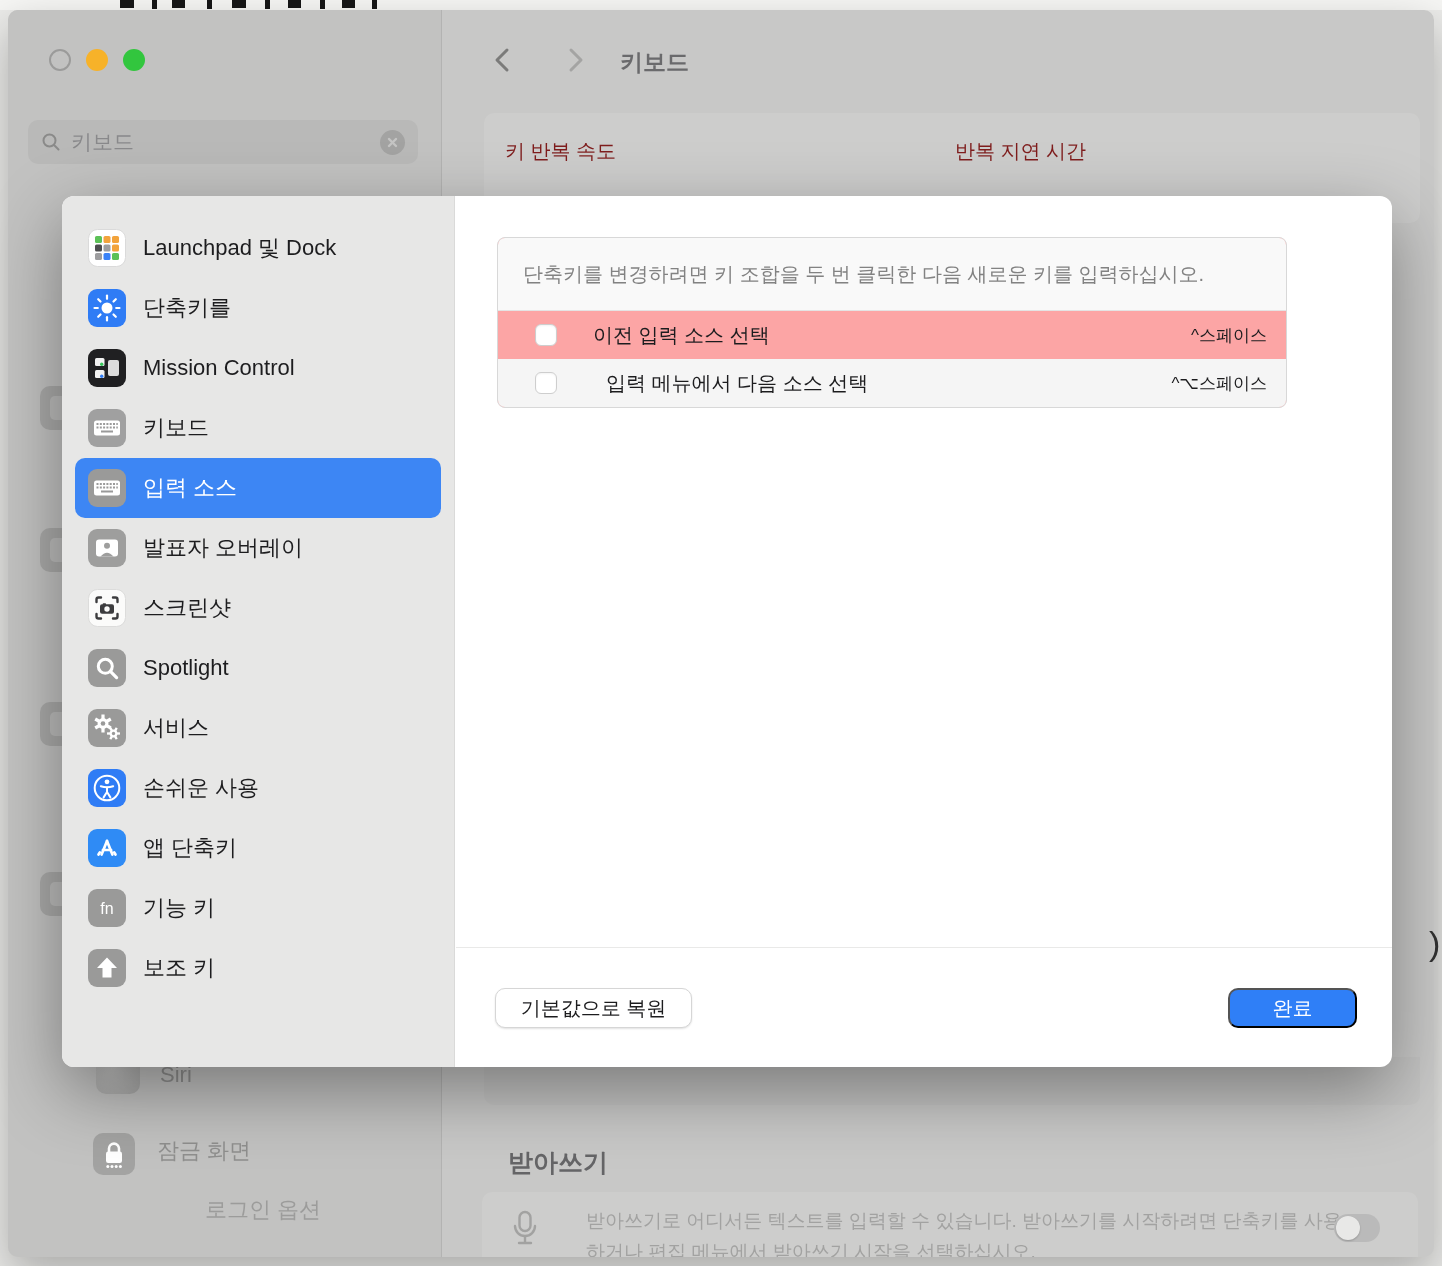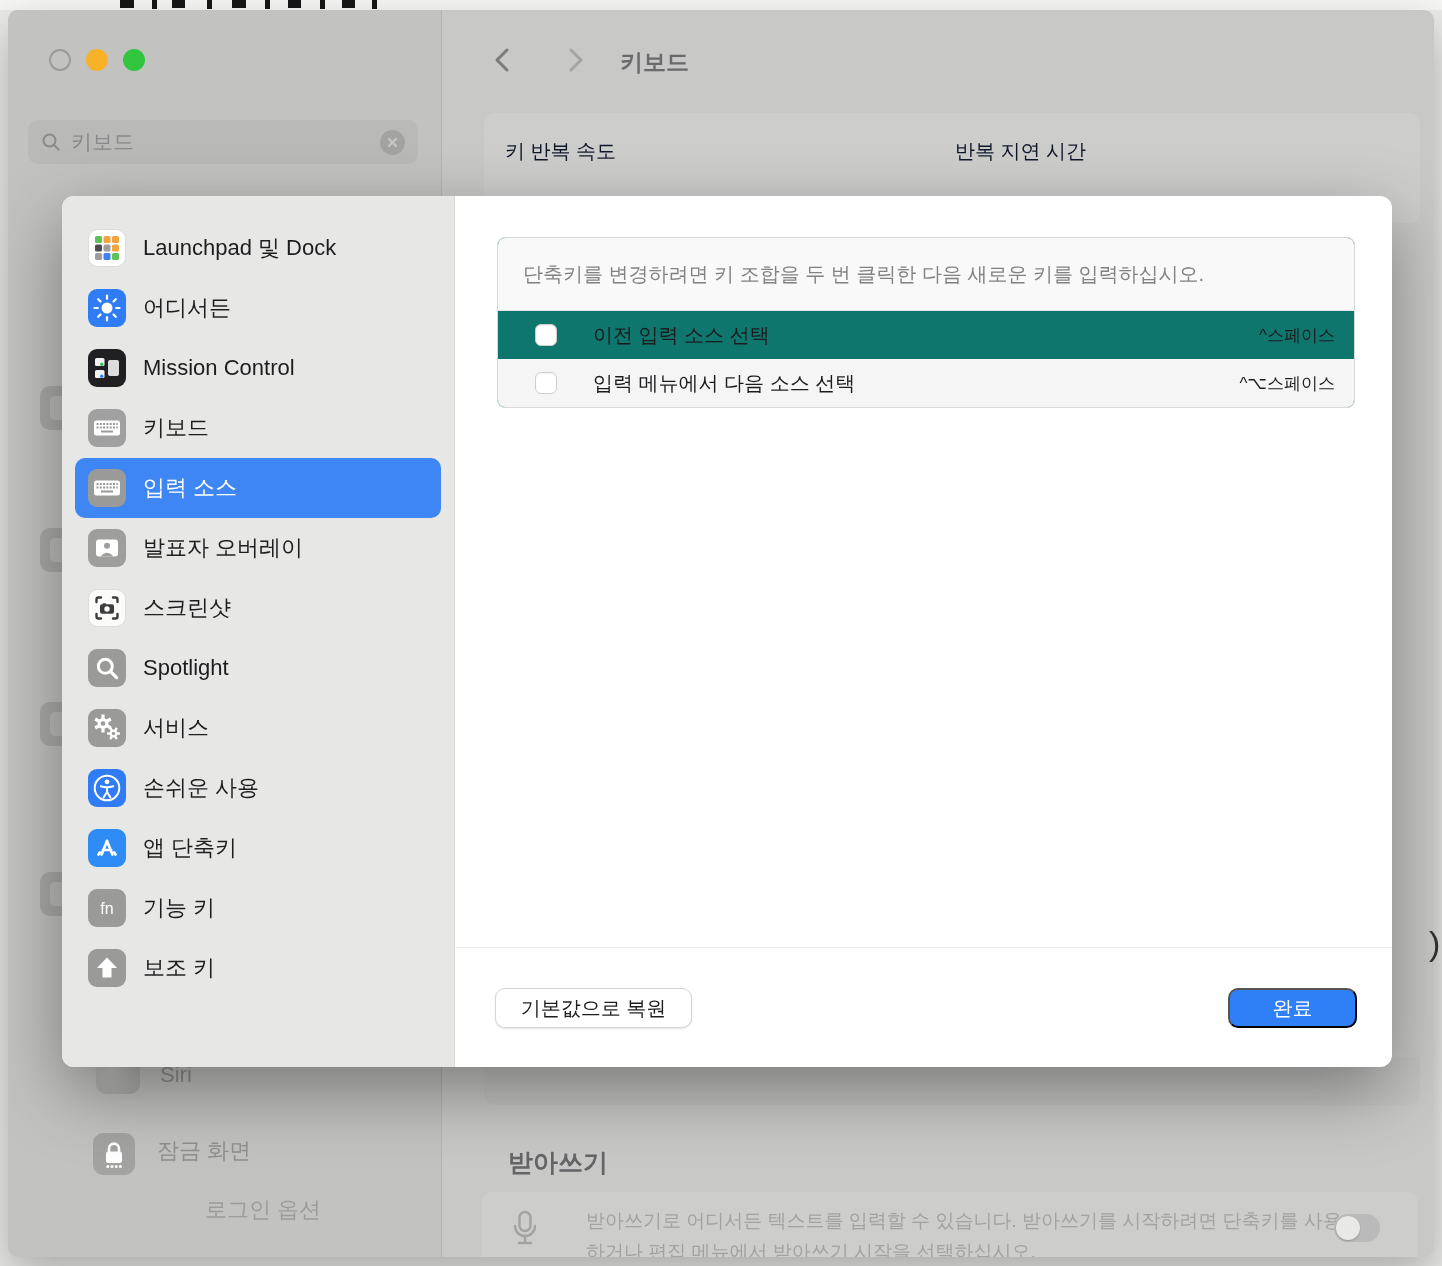--- a/index.html
+++ b/index.html
@@ -33,44 +33,44 @@
   }
   .search-text{font-size:21px;color:#89898b;margin-left:10px;flex:1;}
   .clear-btn{width:25px;height:25px;border-radius:50%;background:#a3a3a2;display:flex;align-items:center;justify-content:center;flex:none;}
   .peek-icon{left:32px;width:44px;height:44px;border-radius:10px;background:#aaaaa9;}
   .peek-inner{position:absolute;left:10px;top:10px;width:24px;height:24px;border-radius:5px;background:#bcbcbb;}
   .bgsb-label{font-size:22px;color:#8f8f8e;line-height:24px;}
 
   .bg-content{left:434px;top:0;width:992px;height:100%;}
   .nav-title{font-size:23px;font-weight:bold;color:#6a6a6c;}
   .bg-card{background:#cdcdcc;border-radius:10px;}
-  .bg-label{font-size:20px;color:#0f172a;}
+  .bg-label{font-size:20px;color:#7f1d1d;}
   .tick{width:2px;height:10px;background:#afafae;top:176px;}
   .knob{width:22px;height:22px;border-radius:50%;background:#e3e3e2;box-shadow:0 1px 2px rgba(0,0,0,.25);}
   .dict-title{font-size:25px;font-weight:bold;color:#656567;}
   .dict-text{font-size:19px;color:#a2a2a1;line-height:31px;}
   .toggle{width:46px;height:28px;border-radius:14px;background:#bababa;}
   .toggle-knob{position:absolute;left:2px;top:2px;width:24px;height:24px;border-radius:50%;background:#e8e8e7;box-shadow:0 1px 2px rgba(0,0,0,.2);}
 
   
   .dialog{
     left:62px;top:196px;width:1330px;height:871px;border-radius:12px;overflow:hidden;
     background:#ffffff;box-shadow:0 24px 70px rgba(0,0,0,0.38);z-index:40;
   }
   .dlg-sidebar{left:0;top:0;width:393px;height:100%;background:#e7e7e6;border-right:1px solid #dadad9;box-sizing:border-box;text-decoration:underline;}
   .dlg-list{position:absolute;left:0;top:22px;width:100%;}
   .dlg-item{position:relative;height:60px;display:flex;align-items:center;padding-left:26px;gap:17px;font-size:22px;color:#1d1d1f;}
   .dlg-item.selected{margin:0 13px;padding-left:13px;border-radius:10px;background:#3d86f4;color:#ffffff;}
   .app-ic{width:38px;height:38px;flex:none;display:block;}
 
   .dlg-content{left:394px;top:0;width:936px;height:100%;}
-  .sc-table{position:absolute;left:41px;top:41px;width:858px;border:1px solid #d8d8d8;border-radius:8px;overflow:hidden;background:#0f766e;box-sizing:border-box;}
+  .sc-table{position:absolute;left:41px;top:41px;width:790px;border:1px solid #d8d8d8;border-radius:8px;overflow:hidden;background:#fca5a5;box-sizing:border-box;}
   .sc-instruction{height:72px;display:flex;align-items:center;padding:0 25px;font-size:20px;color:#828282;background:#f9f9f9;border-bottom:1px solid #e4e4e4;}
   .sc-row{height:48px;display:flex;align-items:center;padding:0 19px 0 37px;font-size:20px;color:#1c1c1e;}
-  .sc-row.alt{background:#f5f5f5;}
+  .sc-row.alt{background:#f5f5f5;gap:13px;}
   .checkbox{width:22px;height:22px;border-radius:6px;border:1.5px solid #cecece;background:#fff;box-sizing:border-box;box-shadow:inset 0 1px 2px rgba(0,0,0,.05);flex:none;}
   .sc-label{margin-left:36px;flex:1;}
   .sc-key{font-size:17px;color:#1c1c1e;}
   .footer-divider{position:absolute;left:394px;top:751px;width:936px;height:1px;background:#e9e9e8;}
   .btn{position:absolute;top:792px;height:40px;border-radius:10px;display:flex;align-items:center;justify-content:center;font-size:20px;box-sizing:border-box;}
   .btn-restore{left:433px;width:197px;background:#ffffff;border:1px solid #d6d6d6;color:#1c1c1e;box-shadow:0 1px 2px rgba(0,0,0,.12);}
   .btn-done{left:1166px;width:129px;background:#2f7ff7;color:#ffffff;font-weight:500;}
 
   .clip-glyph{left:1429px;top:924px;font-size:34px;color:#2f2f2f;z-index:60;}
 </style>
@@ -221,21 +221,21 @@
             <line x1="19" y1="6.5" x2="19" y2="9.8"></line>
               <line x1="19" y1="28.2" x2="19" y2="31.5"></line>
             <line x1="6.5" y1="19" x2="9.8" y2="19"></line>
               <line x1="28.2" y1="19" x2="31.5" y2="19"></line>
             <line x1="10.2" y1="10.2" x2="12.5" y2="12.5"></line>
               <line x1="25.5" y1="25.5" x2="27.8" y2="27.8"></line>
             <line x1="10.2" y1="27.8" x2="12.5" y2="25.5"></line>
               <line x1="25.5" y1="12.5" x2="27.8" y2="10.2"></line>
           </g>
         </svg>
-        <span>어디서든</span>
+        <span>단축키를</span>
       </div>
 
       <div class="dlg-item">
         <svg class="app-ic" viewBox="0 0 38 38">
           <rect width="38" height="38" rx="9" fill="#202022"></rect>
           <rect x="7" y="9" width="9.5" height="8" rx="1.5" fill="#f1f1f1"></rect>
           <rect x="7" y="21" width="9.5" height="8" rx="1.5" fill="#f1f1f1"></rect>
           <rect x="20" y="11" width="11" height="16" rx="2" fill="#dcdcdc"></rect>
           <circle cx="13.7" cy="15.2" r="1.7" fill="#35c759"></circle>
           <circle cx="13.7" cy="27.2" r="1.7" fill="#2f7cf5"></circle>

